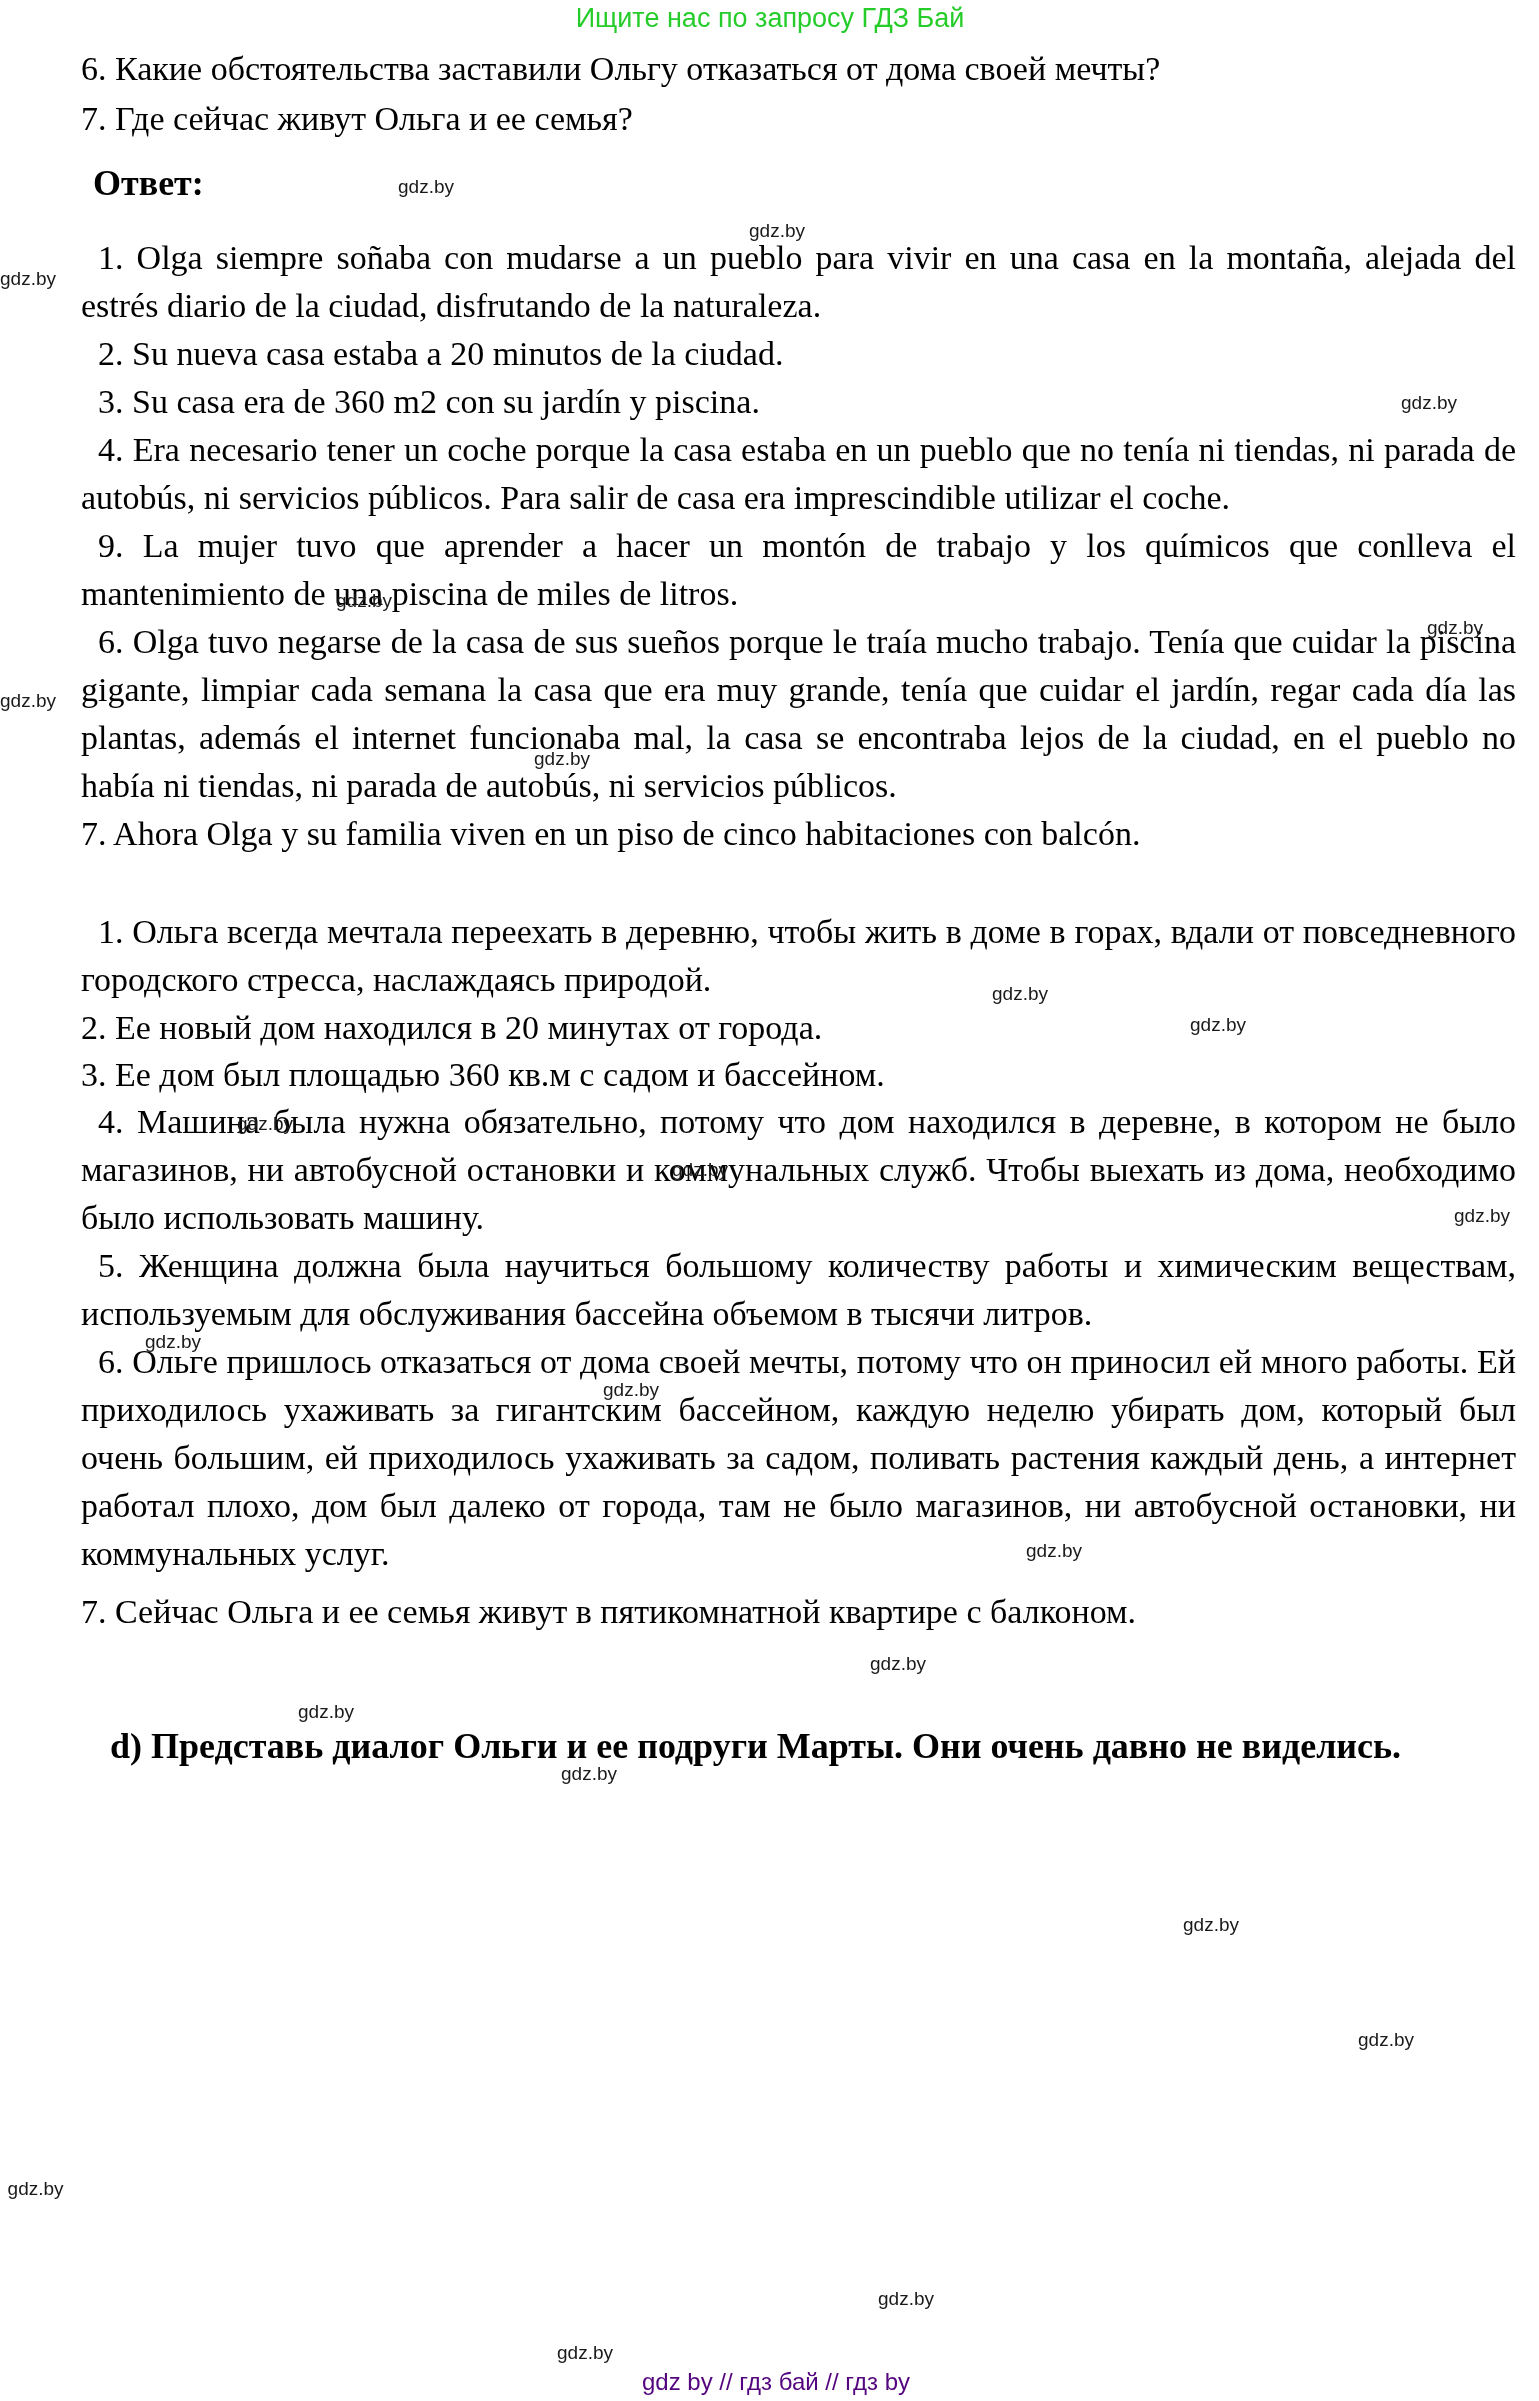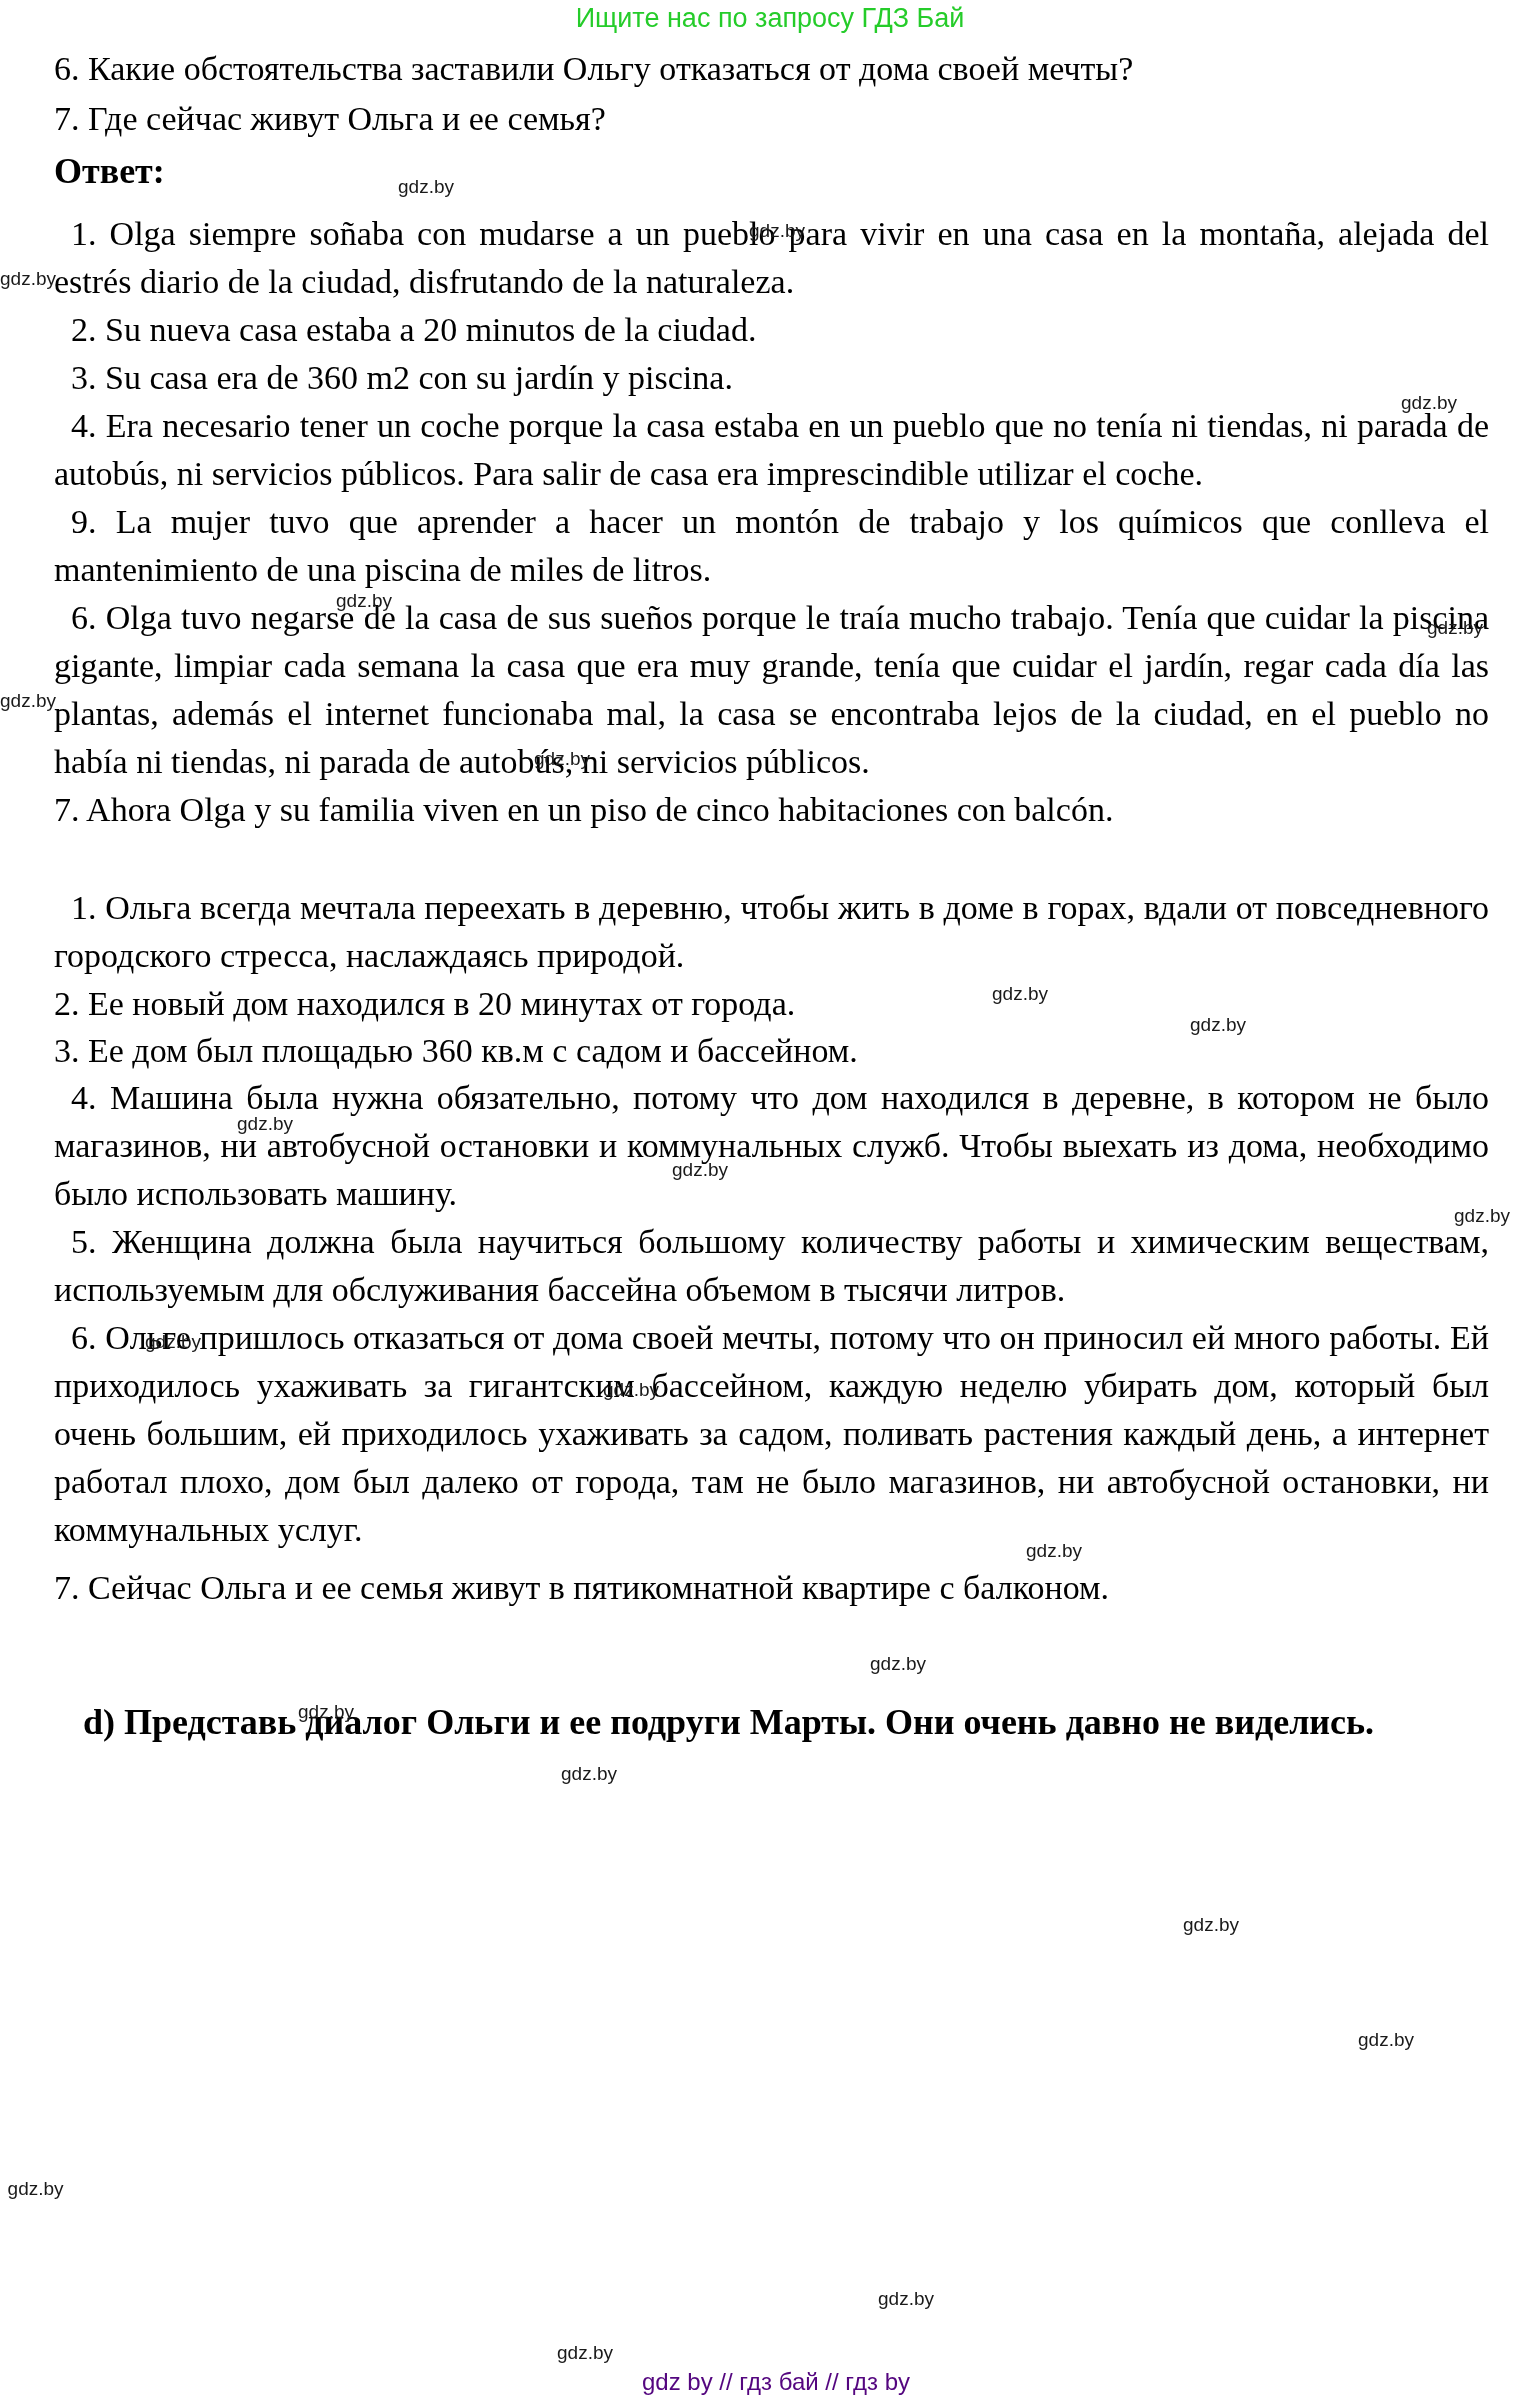--- a/index.html
+++ b/index.html
@@ -34,21 +34,21 @@
     font-size: 27px;
     line-height: 32px;
     color: #25cc2a;
     letter-spacing: 0px;
     white-space: nowrap;
   }
 
   
   .content {
     position: absolute;
-    left: 54px;
+    left: 81px;
     top: 44px;
     width: 1435px;
   }
 
   .para {
     font-size: 34px;
     line-height: 48px;
     text-align: justify;
     text-justify: inter-word;
     margin: 0;
@@ -64,21 +64,21 @@
     font-size: 34px;
     line-height: 50px;
     margin: 0;
     white-space: nowrap;
   }
 
   .answer-label {
     font-size: 36px;
     line-height: 55px;
     font-weight: bold;
-    margin: 0;
+    margin: 12px;
   }
 
   .para.tight { line-height: 47px; }
 
   .gap-sm { height: 10.7px; }
   .gap-lg { height: 50px; }
   .gap-xl { height: 73px; }
 
   .bold-task {
     font-size: 36px;

